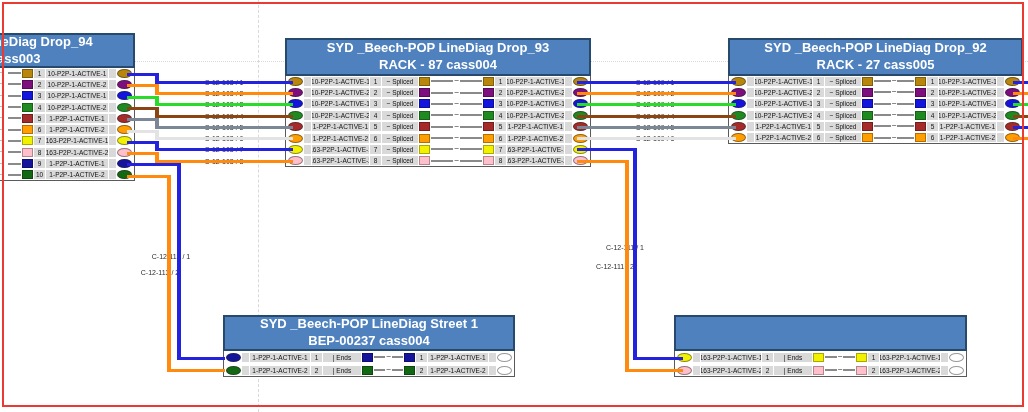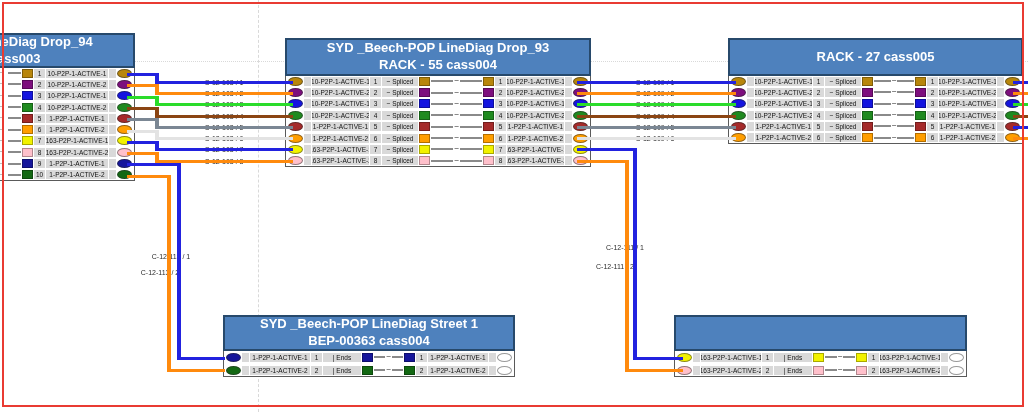--- a/index.html
+++ b/index.html
@@ -229,21 +229,21 @@
           <div class="cell lbl">1-P2P-1-ACTIVE-2</div>
           <div class="cell sp"></div>
           <div class="oval" style="background: rgb(19, 104, 19);"></div>
         </div>
       </div>
   </div>
 
   <div class="panel" id="p-drop93">
     <div class="phead">
       <div>SYD _Beech-POP LineDiag Drop_93</div>
-      <div>RACK - 55 cass004</div>
+      <div>RACK - 87 cass004</div>
     </div>
     <div class="pbody" id="rows-drop93">
         <div class="prow">
           <div class="oval" style="background: rgb(184, 134, 11);"></div>
           <div class="cell sp"></div>
           <div class="cell lbl">10-P2P-1-ACTIVE-1</div>
           <div class="cell num">1</div>
           <div class="cell splice">~ Spliced</div>
           <div class="fsq" style="background: rgb(184, 134, 11);"></div>
           <div class="link">
@@ -381,20 +381,21 @@
           <div class="cell num">8</div>
           <div class="cell lbl">163-P2P-1-ACTIVE-2</div>
           <div class="cell sp"></div>
           <div class="oval" style="background: rgb(255, 192, 203);"></div>
         </div>
       </div>
   </div>
 
   <div class="panel" id="p-drop92">
     <div class="phead">
+      <div>SYD _Beech-POP LineDiag Drop_92</div>
       <div>RACK - 27 cass005</div>
     </div>
     <div class="pbody" id="rows-drop92">
         <div class="prow">
           <div class="oval" style="background: rgb(184, 134, 11);"></div>
           <div class="cell sp"></div>
           <div class="cell lbl">10-P2P-1-ACTIVE-1</div>
           <div class="cell num">1</div>
           <div class="cell splice">~ Spliced</div>
           <div class="fsq" style="background: rgb(184, 134, 11);"></div>
@@ -498,21 +499,21 @@
           <div class="cell lbl">1-P2P-1-ACTIVE-2</div>
           <div class="cell sp"></div>
           <div class="oval" style="background: rgb(255, 158, 0);"></div>
         </div>
       </div>
   </div>
 
   <div class="panel" id="p-street1">
     <div class="phead">
       <div>SYD _Beech-POP LineDiag Street 1</div>
-      <div>BEP-00363 cass004</div>
+      <div>BEP-00237 cass004</div>
     </div>
     <div class="pbody" id="rows-street1">
         <div class="prow">
           <div class="oval" style="background: rgb(21, 21, 155);"></div>
           <div class="cell sp"></div>
           <div class="cell lbl">1-P2P-1-ACTIVE-1</div>
           <div class="cell num">1</div>
           <div class="cell splice">| Ends</div>
           <div class="fsq" style="background: rgb(21, 21, 155);"></div>
           <div class="link">

